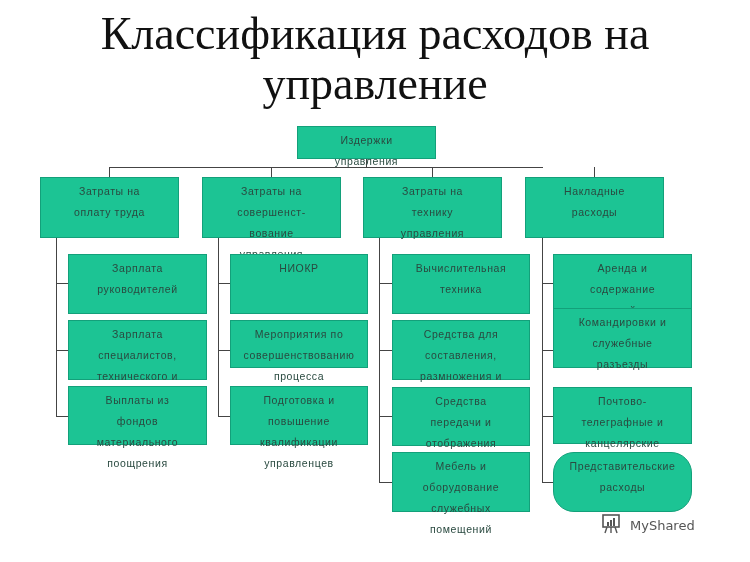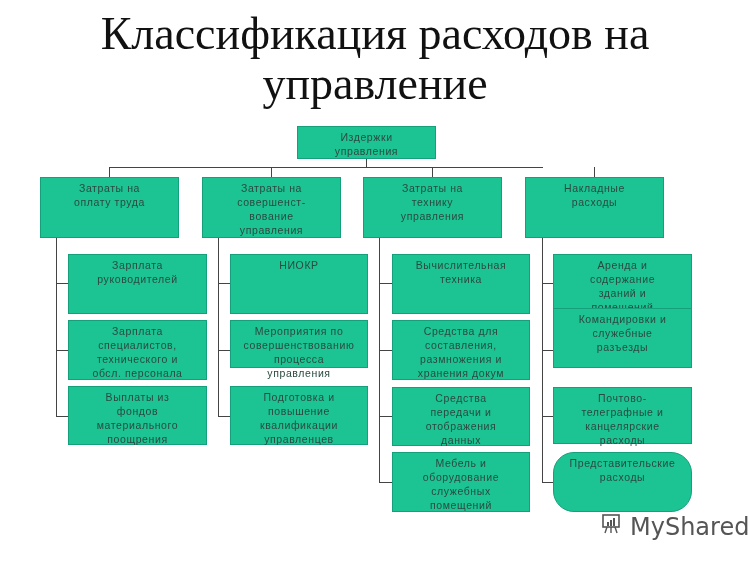--- a/index.html
+++ b/index.html
@@ -2,25 +2,25 @@
 <html><head>
 <meta charset="utf-8">
 <style>
   html, body { margin:0; padding:0; }
   body { width:750px; height:562px; background:#ffffff; position:relative; overflow:hidden;
          font-family:"Liberation Sans", sans-serif; }
   .title { position:absolute; left:0; width:750px; text-align:center;
            font-family:"Liberation Serif", serif; font-size:46px; color:#111; line-height:52px; }
   .t1 { top:8px; } .t2 { top:58px; }
   .box { position:absolute; background:#1cc494; border:1px solid #13a07a; box-sizing:border-box;
-         color:#2a4a40; font-size:10.5px; line-height:14px; text-align:center;
+         color:#2a4a40; font-size:10.5px; line-height:21px; text-align:center;
          padding-top:3px; letter-spacing:0.6px; white-space:pre-line; }
   .line { position:absolute; background:#444; }
   .logo { position:absolute; left:600px; top:513px; display:flex; align-items:center; gap:8px;
-          color:#555; font-size:24px; font-family:"DejaVu Sans", sans-serif; }
+          color:#555; font-size:13px; font-family:"DejaVu Sans", sans-serif; }
 </style>
 </head>
 <body>
 
 <div class="title t1">Классификация расходов на</div>
 <div class="title t2">управление</div>
 
 <div class="line" style="left:366px;top:159px;width:1px;height:9px;"></div>
 <div class="line" style="left:109px;top:167px;width:434px;height:1px;"></div>
 <div class="line" style="left:109px;top:167px;width:1px;height:10px;"></div>

